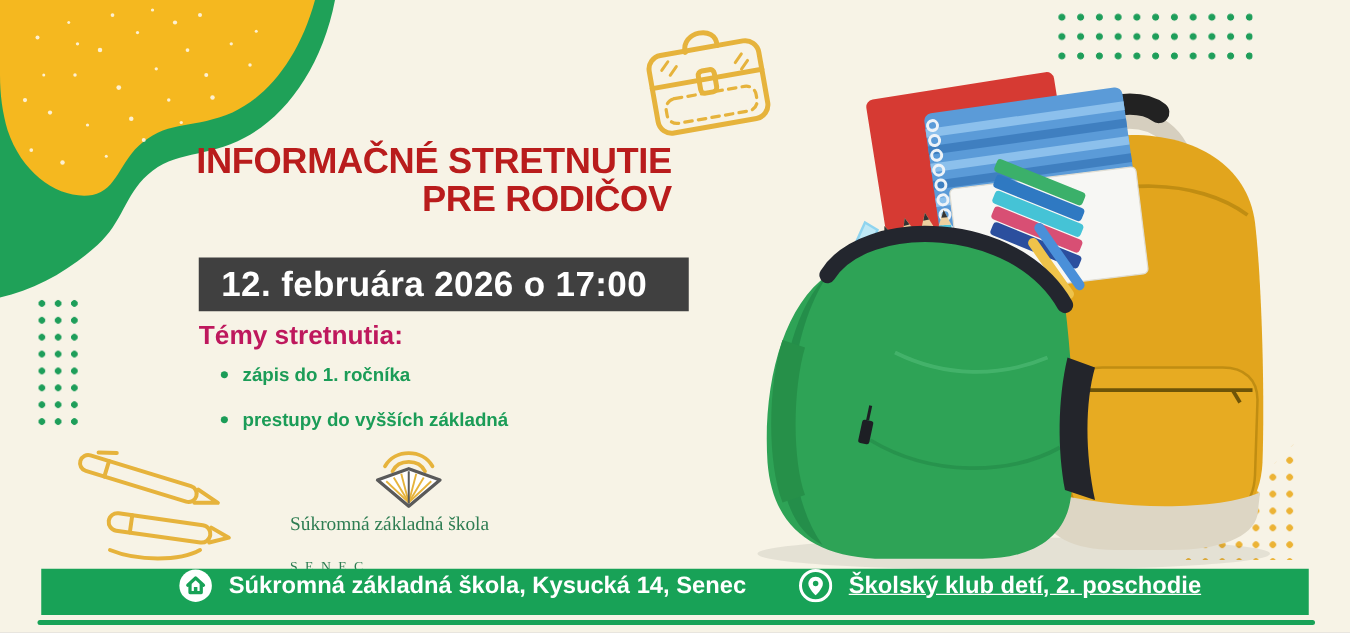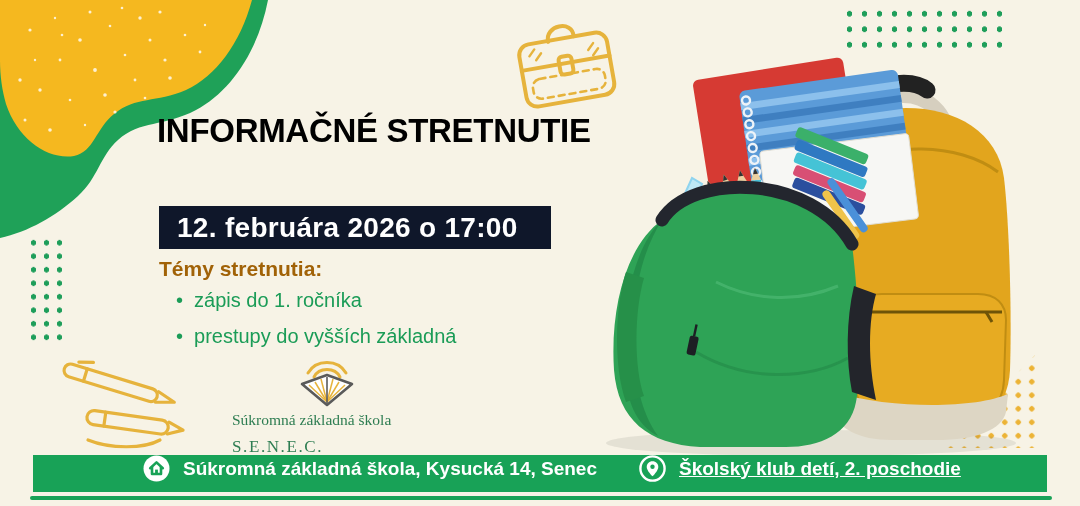--- a/index.html
+++ b/index.html
@@ -13,37 +13,37 @@
     background-size:13px 13.5px;}
   .dots-topright{left:842px;top:6px;width:160px;height:44px;
     background-image:radial-gradient(circle,#1e9e5a 2.5px,transparent 3px);
     background-size:15px 15.5px;}
   .dots-triangle{left:944px;top:348px;width:98px;height:100px;
     background-image:radial-gradient(circle,#ecb335 2.4px,transparent 2.9px);
     background-size:13.5px 13.5px;
     clip-path:polygon(100% 0,100% 100%,0 100%);}
 
   
-  .title{position:absolute;left:157px;top:114px;color:#000000;
-    font-size:33px;font-weight:800;line-height:1.06;letter-spacing:-0.3px;text-align:right;}
+  .title{position:absolute;left:157px;top:114px;color:#b91c1c;
+    font-size:29px;font-weight:800;line-height:1.06;letter-spacing:-0.3px;text-align:right;}
   .date-banner{position:absolute;left:159px;top:206px;width:392px;height:43px;
-    background:#0f172a;color:#fff;font-size:28px;font-weight:800;
+    background:#404040;color:#fff;font-size:28px;font-weight:800;
     display:flex;align-items:center;padding-left:18px;box-sizing:border-box;letter-spacing:0.3px;}
-  .topics-heading{position:absolute;left:159px;top:257px;color:#a16207;
+  .topics-heading{position:absolute;left:159px;top:257px;color:#be185d;
     font-size:21px;font-weight:800;}
   .topics-list{position:absolute;left:176px;top:289px;color:#1b9c57;
-    font-size:20px;font-weight:400;}
+    font-size:15px;font-weight:700;}
   .topic-item{margin-bottom:13px;display:flex;align-items:center;}
   .topic-item::before{content:"•";margin-right:11px;font-size:20px;}
 
   
   .logo{position:absolute;left:232px;top:360px;width:190px;text-align:left;
     color:#2e7d52;font-family:"Liberation Serif",serif;}
   .logo-name{font-size:15.5px;margin-top:1px;}
-  .logo-acronym{font-size:17px;letter-spacing:1.6px;margin-top:8px;}
+  .logo-acronym{font-size:11px;letter-spacing:1.6px;margin-top:19px;}
 
   
   .footer-bar{position:absolute;left:33px;top:455px;width:1014px;height:37px;
     background:#18a257;display:flex;align-items:flex-start;color:#fff;
     font-weight:700;font-size:19px;box-sizing:border-box;padding-left:110px;z-index:5;}
   .footer-group{display:flex;align-items:center;gap:13px;white-space:nowrap;}
   .footer-group + .footer-group{margin-left:42px;text-decoration:underline;}
   .footer-underline{position:absolute;left:30px;top:496px;width:1022px;height:4px;
     background:#18a257;border-radius:2px;z-index:5;}
 
@@ -118,20 +118,21 @@
         <rect x="34" y="64" width="82" height="14" rx="7"></rect>
         <path d="M116,65 L131,71 L116,77"></path>
         <line x1="52" y1="64" x2="52" y2="78"></line>
       </g>
       <path d="M36,88 C58,97 92,97 108,88"></path>
     </g>
   </svg>
 
   <div class="title">
     <div>INFORMAČNÉ STRETNUTIE</div>
+    <div>PRE RODIČOV</div>
   </div>
 
   <div class="date-banner">
     <span>12. februára 2026 o 17:00</span>
   </div>
 
   <div class="topics-heading">Témy stretnutia:</div>
   <div class="topics-list">
     <div class="topic-item">
       <span>zápis do 1. ročníka</span>

